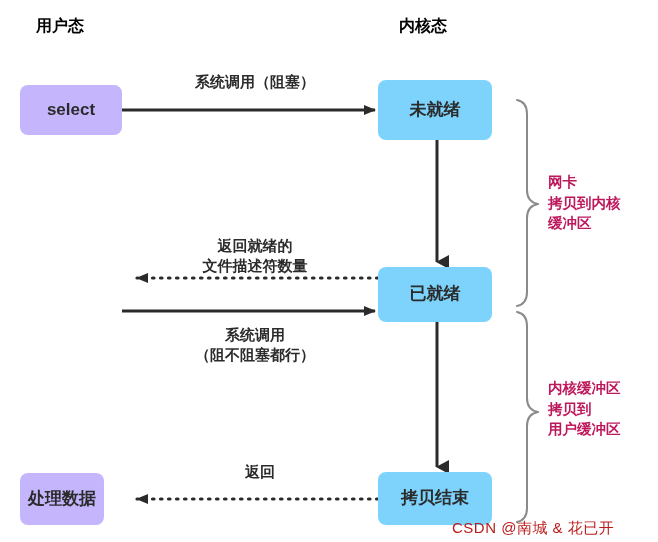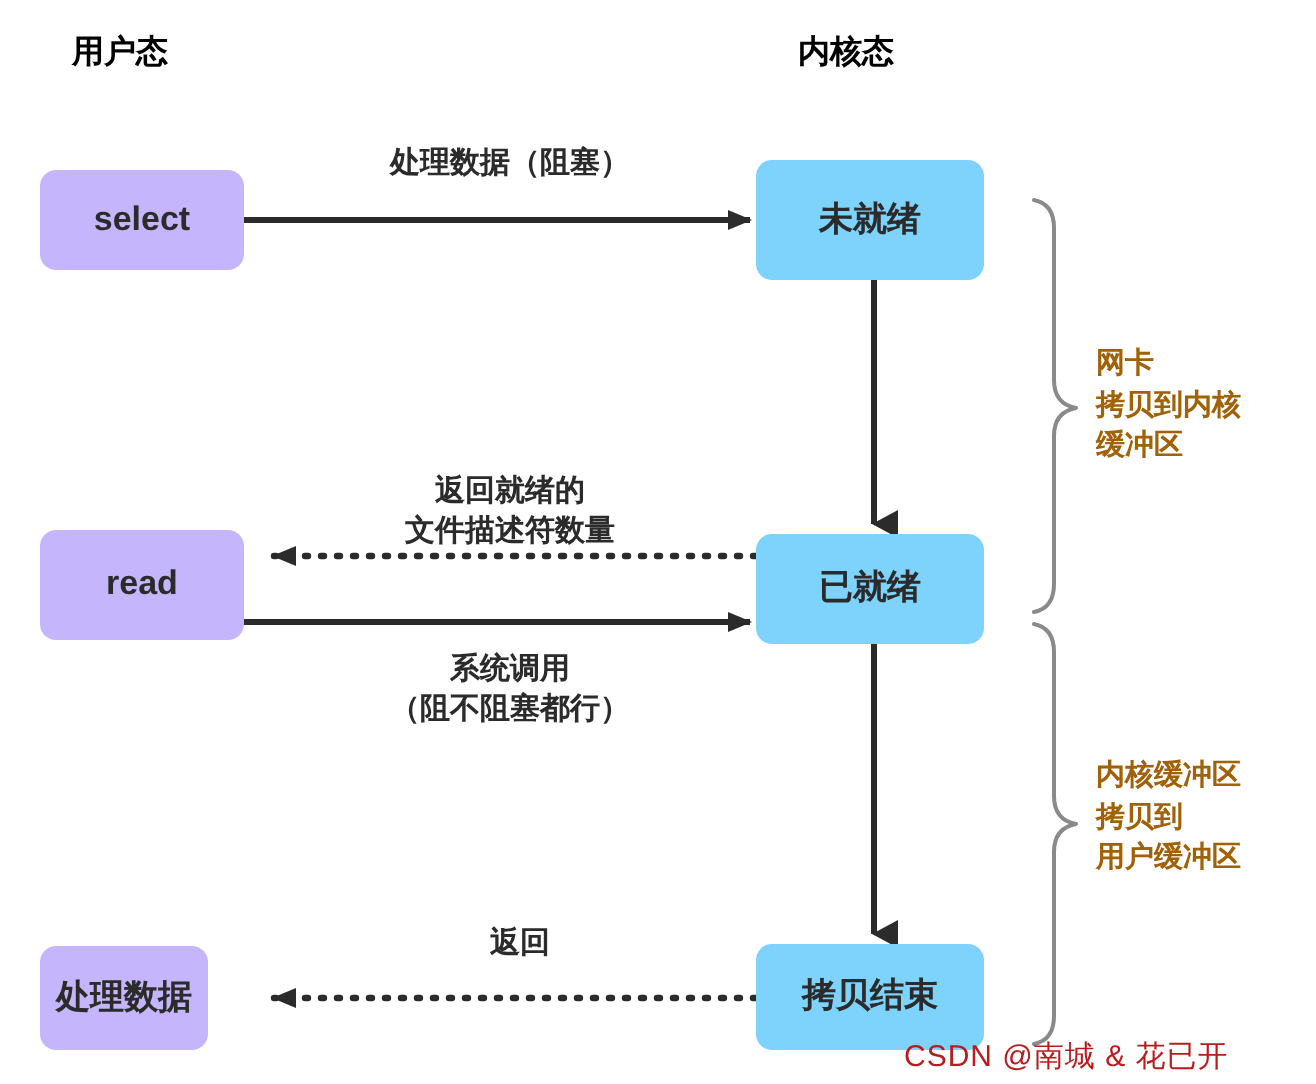--- a/index.html
+++ b/index.html
@@ -55,21 +55,21 @@
     font-weight: bold;
     color: #2b2b2b;
     text-align: center;
     line-height: 1.35;
     white-space: pre-line;
   }
   .brace-label {
     position: absolute;
     font-size: 14.5px;
     font-weight: bold;
-    color: #a16207;
+    color: #be185d;
     line-height: 1.42;
     white-space: pre-line;
     text-align: left;
   }
   .watermark {
     position: absolute;
     font-size: 15px;
     color: #b91c1c;
     white-space: nowrap;
     letter-spacing: 0.5px;
@@ -110,31 +110,30 @@
 
     <path d="M517,100 q10,2 10,14 L527,190 q0,12 11,14 q-11,2 -11,14 L527,292
              q0,12 -10,14" fill="none" stroke="#8a8a8a" stroke-width="2" stroke-linecap="round" stroke-linejoin="round"></path>
 
     <path d="M517,312 q10,2 10,14 L527,398 q0,12 11,14 q-11,2 -11,14 L527,508
              q0,12 -10,14" fill="none" stroke="#8a8a8a" stroke-width="2" stroke-linecap="round" stroke-linejoin="round"></path>
   </svg>
 
   <div class="node user" style="left:20px; top:85px; width:102px; height:50px;">select</div>
 
-  <div class="node user" style="left:20px; top:265px; width:102px; height:55px;">read</div>
 
   <div class="node user" style="left:20px; top:473px; width:84px; height:52px;">处理数据</div>
 
   <div class="node kernel" style="left:378px; top:80px; width:114px; height:60px;">未就绪</div>
 
   <div class="node kernel" style="left:378px; top:267px; width:114px; height:55px;">已就绪</div>
 
   <div class="node kernel" style="left:378px; top:472px; width:114px; height:53px;">拷贝结束</div>
 
-  <div class="edge-label" style="left:150px; top:72px; width:210px;">处理数据（阻塞）</div>
+  <div class="edge-label" style="left:150px; top:72px; width:210px;">系统调用（阻塞）</div>
 
   <div class="edge-label" style="left:140px; top:236px; width:230px;">返回就绪的
 文件描述符数量</div>
 
   <div class="edge-label" style="left:140px; top:325px; width:230px;">系统调用
 （阻不阻塞都行）</div>
 
   <div class="edge-label" style="left:180px; top:462px; width:160px;">返回</div>
 
   <div class="brace-label" style="left:548px; top:172px; width:102px;">网卡

